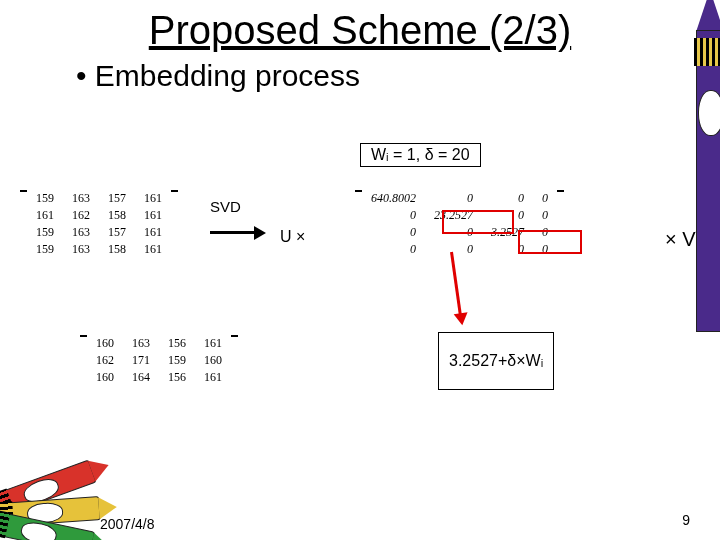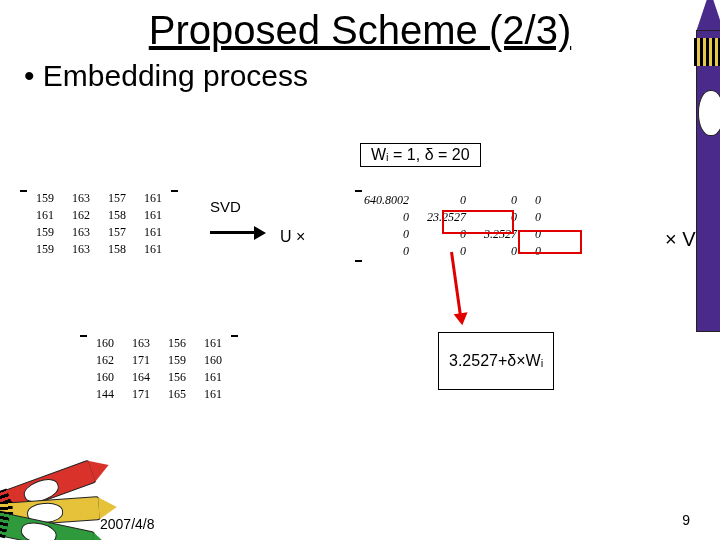--- a/index.html
+++ b/index.html
@@ -14,21 +14,21 @@
   }
   .title {
     font-size: 40px;
     text-align: center;
     margin-top: 8px;
     text-decoration: underline;
     font-weight: normal;
   }
   .bullet {
     font-size: 30px;
-    margin-left: 24px;
+    margin-left: 76px;
     margin-top: 6px;
   }
   .wibox {
     position: absolute;
     top: 143px;
     left: 360px;
     border: 1.5px solid #000;
     padding: 2px 10px;
     font-family: Arial, sans-serif;
     font-size: 16px;
@@ -45,21 +45,21 @@
     border-top: 1.5px solid #000;
     border-bottom: 1.5px solid #000;
   }
   .matrix .br.left  { border-left: 1.5px solid #000; }
   .matrix .br.right { border-right: 1.5px solid #000; }
   .matrix table { border-collapse: collapse; }
   .matrix td { padding: 1px 9px; text-align: right; }
 
   .m1 { top: 190px; left: 20px; }
   .m2 { top: 335px; left: 80px; }
-  .m3 { top: 190px; left: 355px; flex-direction: column; }
+  .m3 { top: 190px; left: 355px; }
   .m3 td { font-style: italic; }
 
   .svdlbl {
     position: absolute;
     top: 198px; left: 210px;
     font-family: Arial, sans-serif;
     font-size: 15px;
   }
   .uxlbl {
     position: absolute;
@@ -261,26 +261,20 @@
         <tr>
           <td>162</td>
           <td>171</td>
           <td>159</td>
           <td>160</td>
         </tr>
         <tr>
           <td>160</td>
           <td>164</td>
           <td>156</td>
-          <td>161</td>
-        </tr>
-        <tr>
-          <td>144</td>
-          <td>171</td>
-          <td>165</td>
           <td>161</td>
         </tr>
       </tbody>
     </table>
   <div class="br right"></div>
 </div>
 
 <div class="matrix m3">
   <div class="br left"></div>
   <table>

